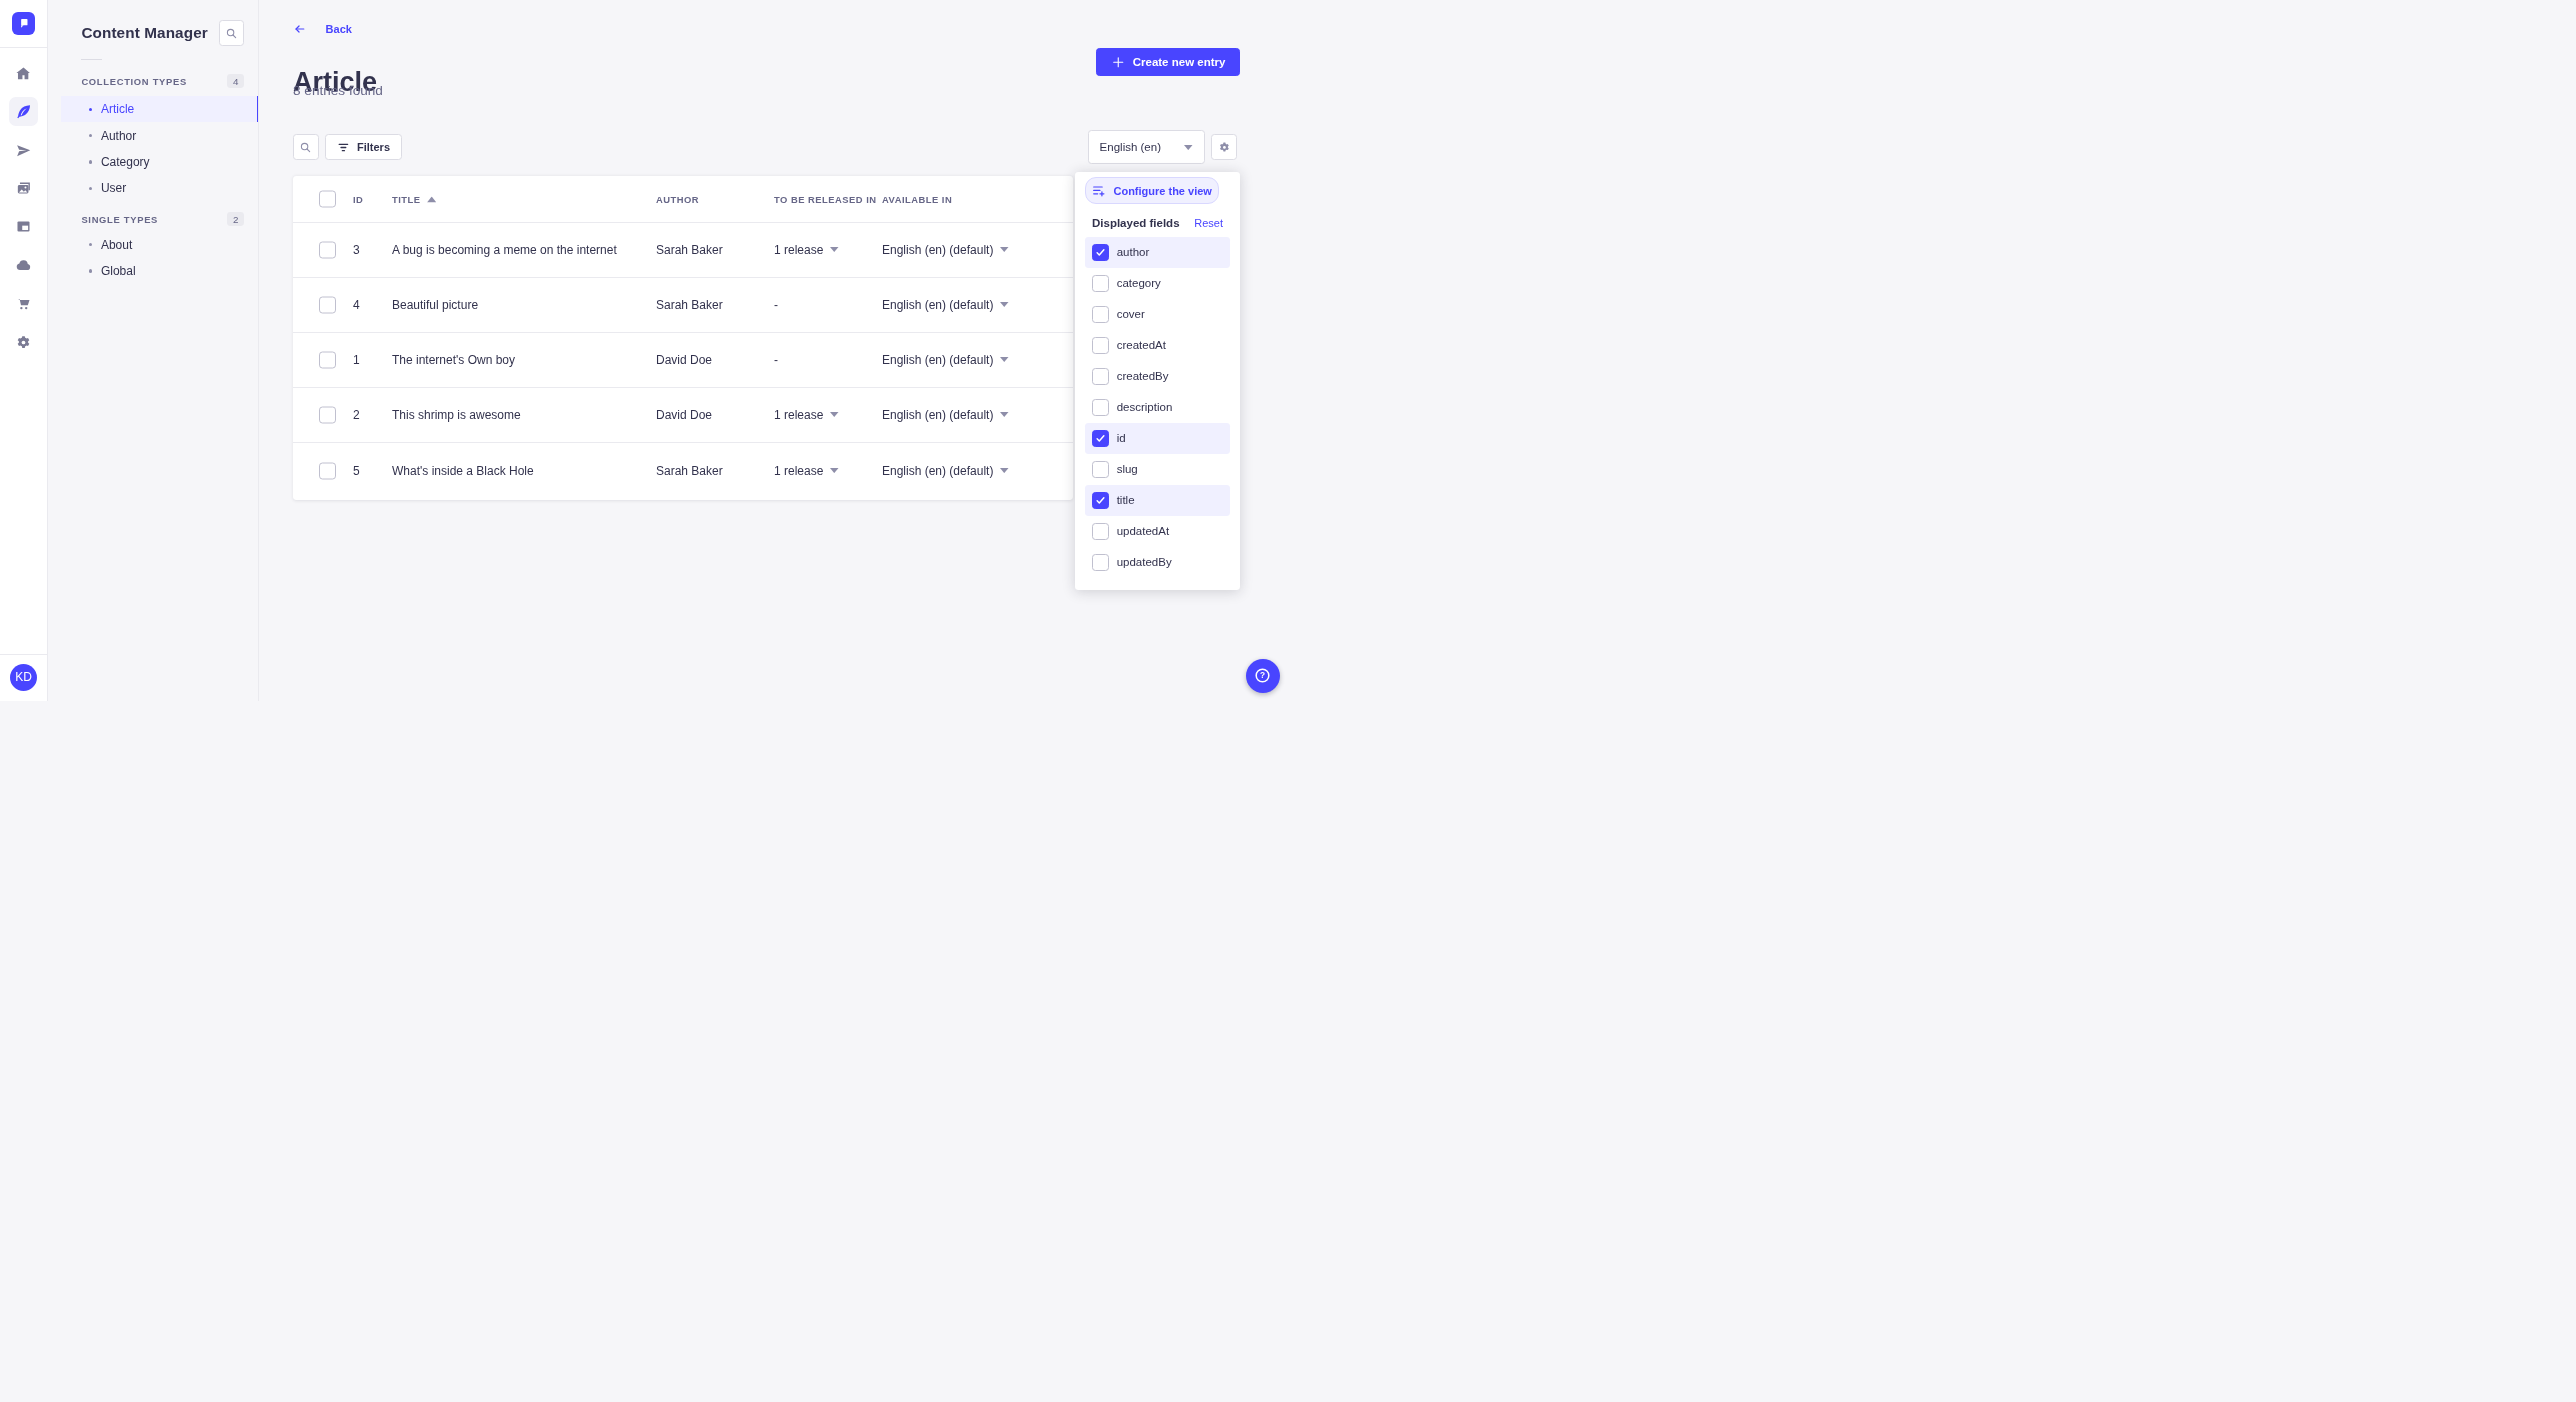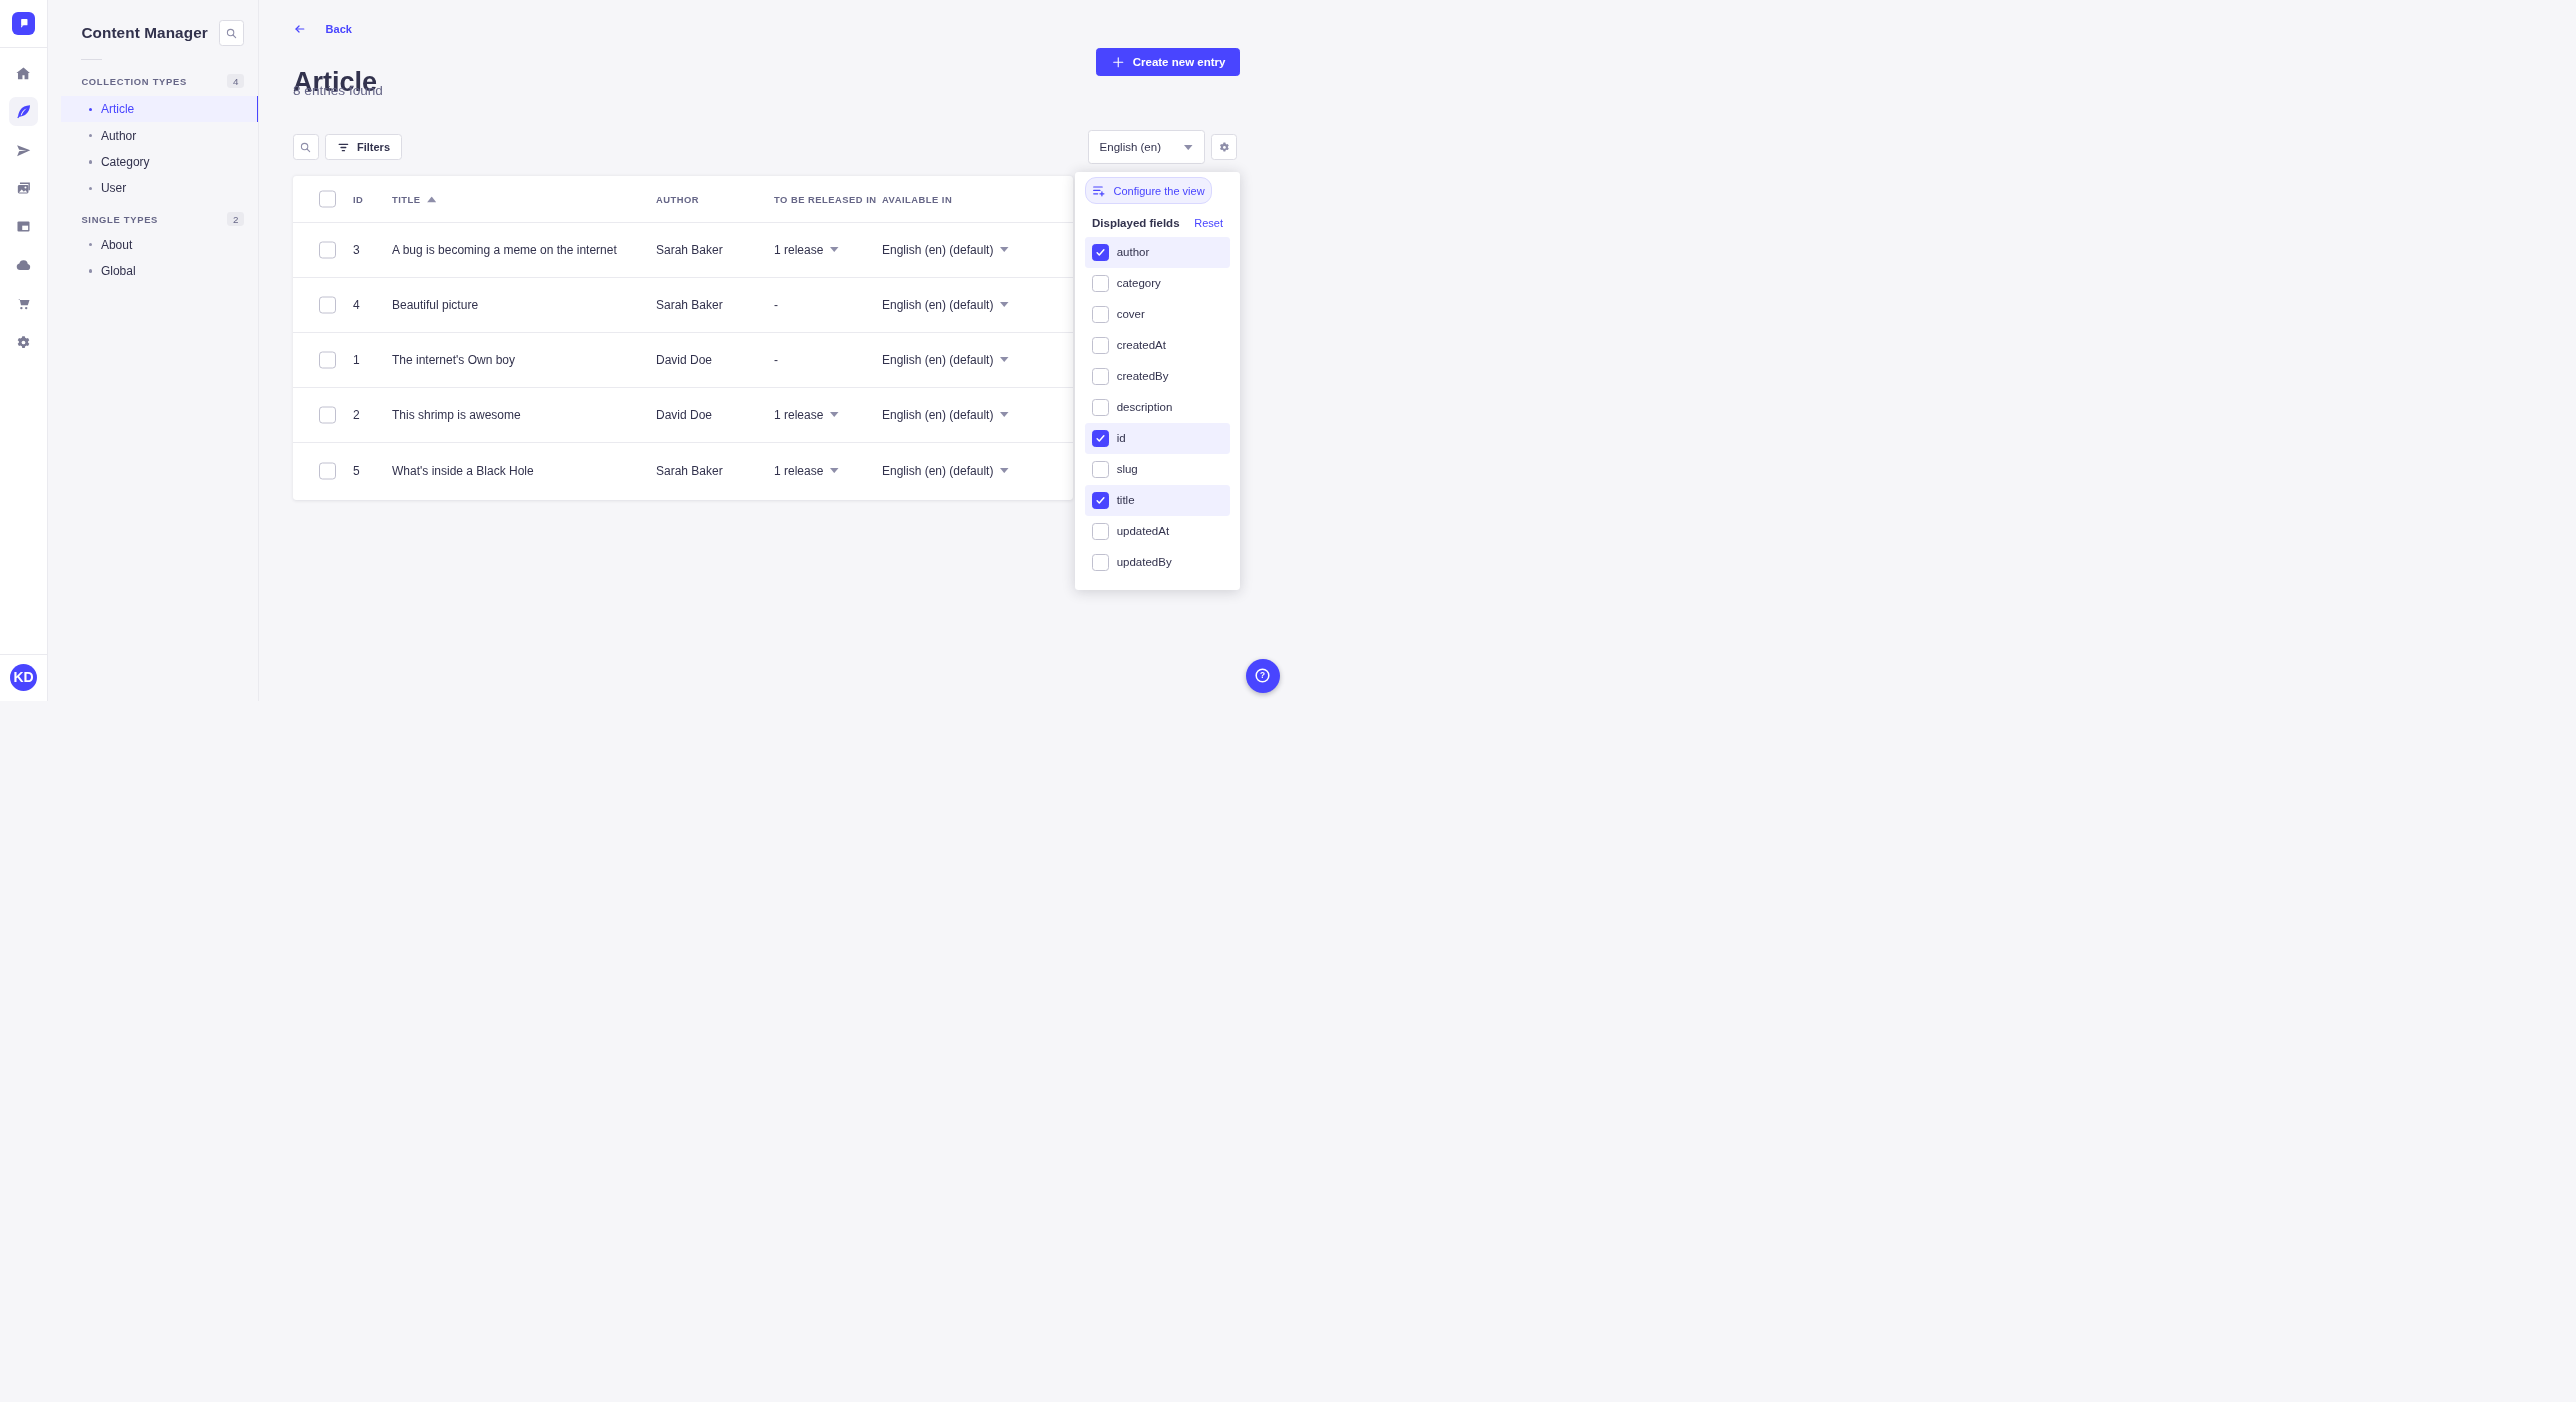--- a/index.html
+++ b/index.html
@@ -7,21 +7,21 @@
   .app{position:relative;width:1288px;height:701px;overflow:hidden;background:#f6f6f9;}
 
   
   .rail{position:absolute;left:0;top:0;width:48px;height:701px;background:#fff;border-right:0.9px solid #eaeaef;display:flex;flex-direction:column;align-items:center;}
   .logo{width:23px;height:23px;border-radius:6px;background:#4945ff;margin-top:12px;display:flex;align-items:center;justify-content:center;}
   .rail-divider{width:100%;height:0.9px;background:#eaeaef;margin-top:12px;flex:none;}
   .rail-icons{display:flex;flex-direction:column;align-items:center;gap:9.4px;margin-top:11px;}
   .rail-btn{width:29px;height:29px;border-radius:6.8px;display:flex;align-items:center;justify-content:center;color:#7b7b94;}
   .rail-btn.active{background:#f2f2f8;color:#4945ff;}
   .rail-bottom{margin-top:auto;width:100%;display:flex;flex-direction:column;align-items:center;}
-  .avatar{width:27px;height:27px;border-radius:50%;background:#4945ff;color:#fff;font-size:14px;font-weight:700;display:flex;align-items:center;justify-content:center;margin:9.4px 0 10.2px;}
+  .avatar{width:27px;height:27px;border-radius:50%;background:#4945ff;color:#fff;font-size:12px;font-weight:400;display:flex;align-items:center;justify-content:center;margin:9.4px 0 10.2px;}
 
   
   .sidebar{position:absolute;left:61px;top:0;width:198px;height:701px;background:#f6f6f9;border-right:0.9px solid #eaeaef;padding:20.4px 13.6px 0 20.4px;}
   .sb-head{display:flex;align-items:center;justify-content:space-between;}
   .sb-title{font-size:15.3px;font-weight:700;color:#32324d;letter-spacing:0.1px;}
   .icon-btn{width:25.6px;height:25.6px;border:0.9px solid #dcdce4;border-radius:3.4px;background:#fff;display:flex;align-items:center;justify-content:center;color:#666687;}
   .sb-divider{width:20.4px;height:0.9px;background:#dcdce4;margin-top:12.8px;}
   .sb-section-head{display:flex;align-items:center;justify-content:space-between;margin-top:13.6px;height:16px;}
   .sb-section-label{font-size:9.4px;font-weight:700;letter-spacing:0.7px;color:#666687;}
   .badge{font-size:9.8px;color:#666687;background:#eaeaef;border-radius:3.4px;padding:1.7px 6px;}
@@ -54,21 +54,21 @@
   .cell{position:absolute;top:50%;transform:translateY(-50%);white-space:nowrap;}
   .hcell{font-size:9.4px;font-weight:700;letter-spacing:0.5px;color:#666687;display:flex;align-items:center;gap:6px;}
   .dcell{font-size:12px;color:#32324d;display:flex;align-items:center;gap:6.8px;}
   .pos-check{left:25.6px;}.pos-id{left:60px;}.pos-title{left:99px;}.pos-author{left:363px;}.pos-release{left:463px;margin-left:18px;}.pos-avail{left:589px;}
   .checkbox{width:17px;height:17px;border:0.9px solid #c0c0cf;border-radius:3.4px;background:#fff;display:flex;align-items:center;justify-content:center;cursor:pointer;}
   .checkbox.checked{background:#4945ff;border-color:#4945ff;}
   .caret{display:inline-flex;cursor:pointer;}
 
   
   .popover{position:absolute;right:48px;top:172px;width:165px;background:#fff;border-radius:3.4px;box-shadow:0 1.7px 12.8px rgba(33,33,52,.18);padding:5.1px 10.2px 12px;z-index:5;}
-  .configure-btn{height:27px;border:0.9px solid #d9d8ff;background:#f0f0ff;border-radius:11px;display:flex;align-items:center;justify-content:center;gap:7.7px;color:#4945ff;font-size:11px;font-weight:400;cursor:pointer;}
+  .configure-btn{height:27px;border:0.9px solid #d9d8ff;background:#f0f0ff;border-radius:11px;display:flex;align-items:center;justify-content:center;gap:7.7px;color:#4945ff;font-size:11px;font-weight:700;cursor:pointer;}
   .pop-head{display:flex;align-items:center;justify-content:space-between;margin:12.8px 6.8px 0;}
   .pop-title{font-size:11.5px;font-weight:700;color:#32324d;}
   .reset{font-size:11px;color:#4945ff;cursor:pointer;}
   .field-list{list-style:none;margin:7.7px 0 0;padding:0 0;}
   .field-row{height:31px;display:flex;align-items:center;gap:7.7px;padding:0 6.8px;border-radius:3.4px;cursor:pointer;}
   .field-row.checked{background:#f0f0ff;}
   .field-label{font-size:11.5px;color:#32324d;}
 
   .fab{position:absolute;right:8.5px;bottom:8.5px;width:34px;height:34px;border-radius:50%;background:#4945ff;display:flex;align-items:center;justify-content:center;box-shadow:0 1.7px 5.1px rgba(33,33,52,.3);cursor:pointer;}
 </style>

